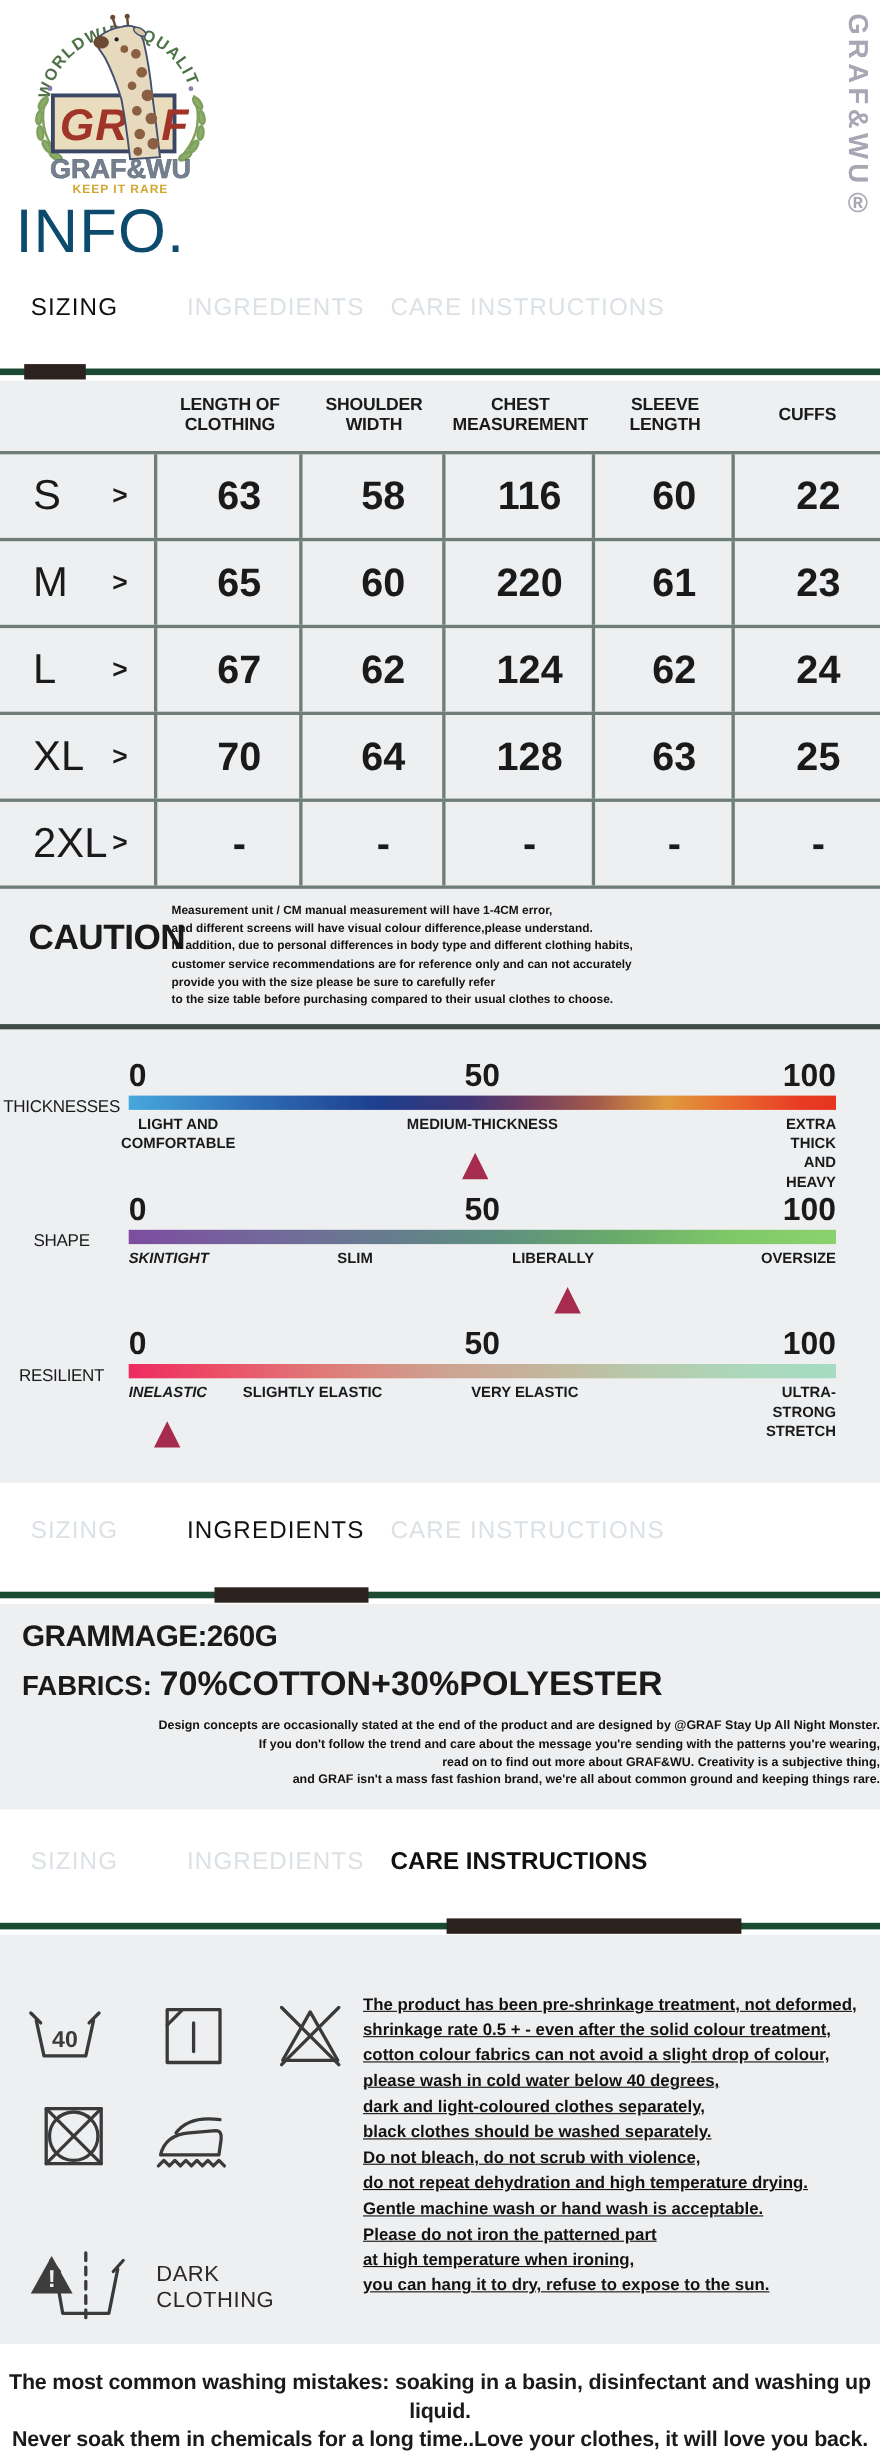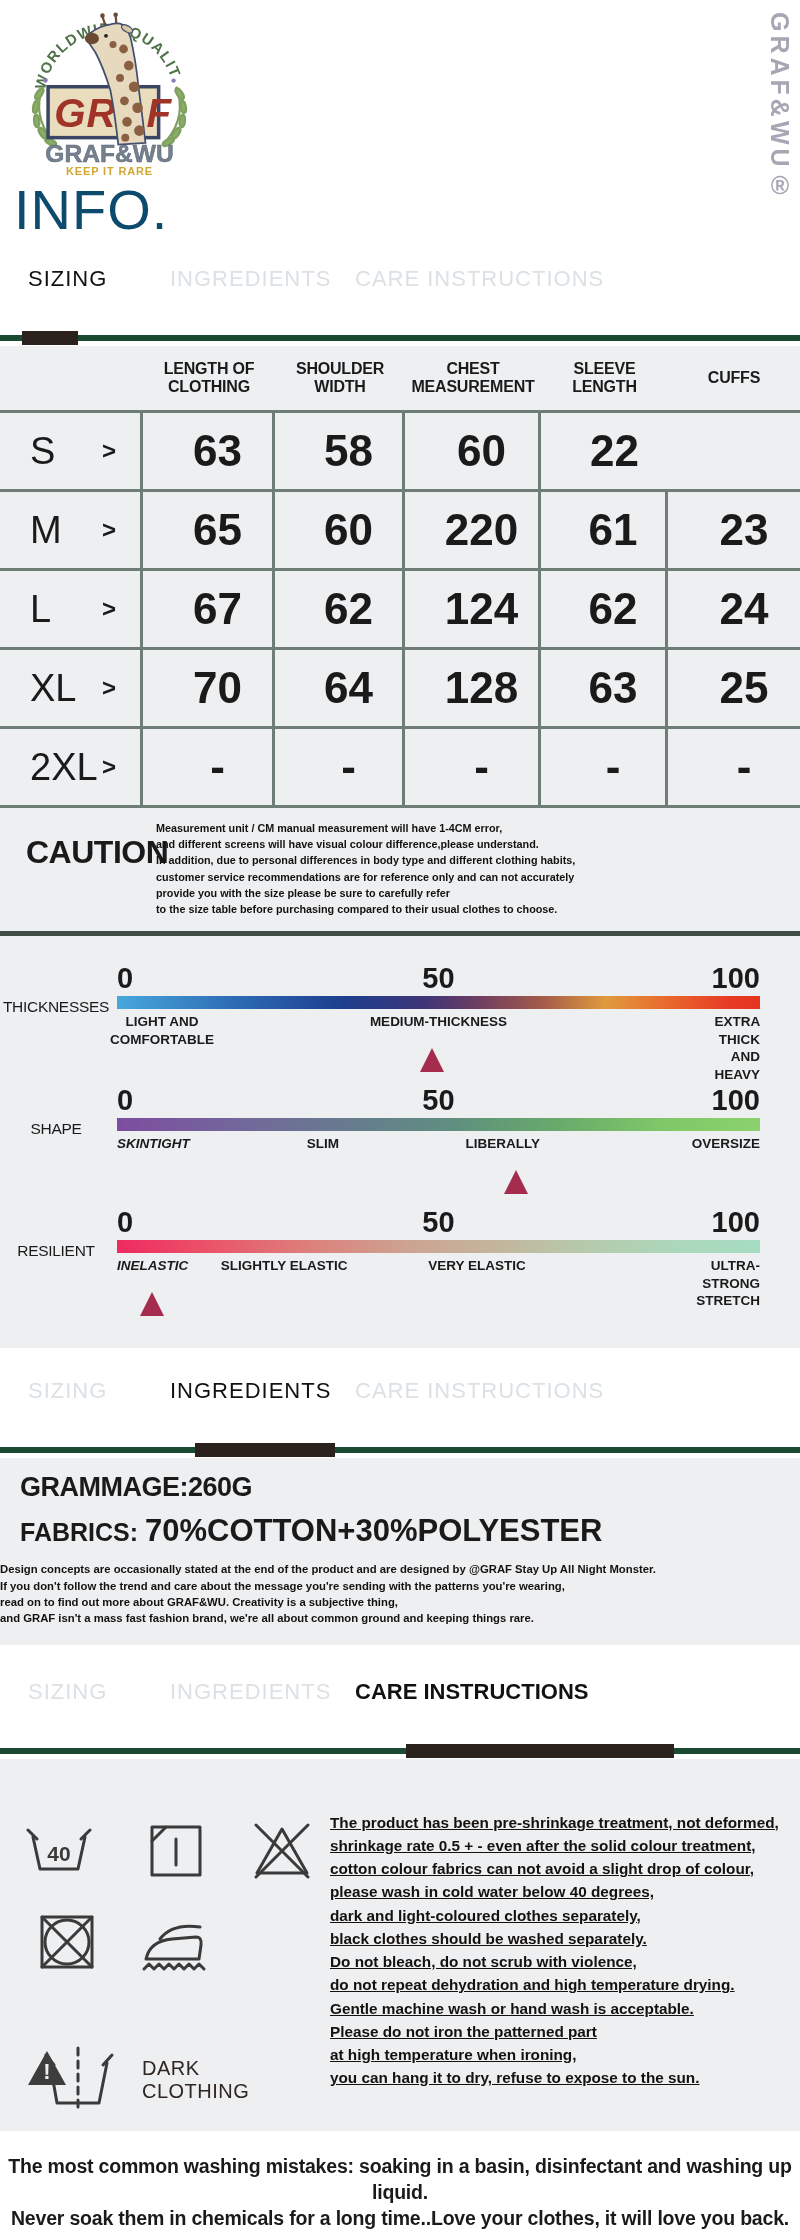--- a/index.html
+++ b/index.html
@@ -25,21 +25,21 @@
   .blk.p1{left:22px;width:56px;}
   .blk.p2{left:195px;width:140px;}
   .blk.p3{left:406px;width:268px;}
   
   .table-wrap{background:#edeff1;}
   .trow{display:grid;grid-template-columns:143px 132px 130px 136px 127px 132px;}
   .thead{height:64px;align-items:center;}
   .thead .hc{font-size:16px;font-weight:700;text-align:center;line-height:1.15;white-space:pre-line;letter-spacing:-0.2px;}
   .tbody-row{height:76px;border-top:3px solid #6e7d75;align-items:center;}
   .cell{height:100%;display:flex;align-items:center;justify-content:center;
-        border-right:3px solid #6e7d75;font-size:44px;font-weight:700;margin-left:20px;}
+        border-right:3px solid #6e7d75;font-size:36px;font-weight:700;margin-left:20px;}
   .cell.last{border-right:none;}
   .sizecell{display:flex;height:100%;align-items:center;justify-content:space-between;
             padding:0 24px 0 30px;border-right:3px solid #6e7d75;}
   .sizecell .sz{font-size:38px;font-weight:400;}
   .sizecell .gt{font-size:24px;font-weight:700;}
   
   .caution{background:#edeff1;border-top:3px solid #6e7d75;display:flex;padding:12px 0 14px;}
   .caution .cap{width:130px;padding-left:26px;font-size:32px;font-weight:800;letter-spacing:-0.5px;padding-top:14px;}
   .caution .ctext{font-size:10.8px;font-weight:700;line-height:1.5;white-space:pre-line;color:#15110e;}
   .darksep{height:5px;background:#3f4d46;}
@@ -63,21 +63,21 @@
   .desc.anchor-right{transform:translateX(-100%);text-align:right;}
   .desc.anchor-center{transform:translateX(-50%);}
   .marker{position:absolute;width:0;height:0;border-left:12px solid transparent;
           border-right:12px solid transparent;border-bottom:24px solid #a52c4c;
           transform:translateX(-50%);}
   
   .ingr{background:#edeff1;padding:14px 0 18px;}
   .ingr .l1{margin-left:20px;font-size:27px;font-weight:800;letter-spacing:-0.5px;}
   .ingr .l2{margin-left:20px;margin-top:10px;font-size:25px;font-weight:800;}
   .ingr .l2 .fab-val{font-size:31px;}
-  .ingr .note{margin-top:12px;text-align:left;font-size:11.3px;font-weight:700;
+  .ingr .note{margin-top:12px;text-align:right;font-size:11.3px;font-weight:700;
               line-height:1.45;white-space:pre-line;color:#15110e;}
   
   .care{background:#edeff1;position:relative;height:372px;}
   .cicon{position:absolute;}
   .care-text{position:absolute;left:330px;top:52px;width:460px;font-size:15.3px;
              font-weight:700;line-height:1.52;white-space:pre-line;color:#15110e;text-decoration:underline;}
   .dark-label{position:absolute;left:142px;top:298px;font-size:20px;font-weight:400;
               letter-spacing:0.5px;line-height:1.15;color:#2e2622;white-space:pre-line;}
   
   .washnote{margin-top:22px;text-align:center;font-size:19.5px;font-weight:700;
@@ -173,20 +173,21 @@
     <div class="hc">CUFFS</div>
   </div>
 
   <div class="trow tbody-row">
     <div class="sizecell">
           <span class="sz">S</span>
           <span class="gt">&gt;</span>
         </div>
     <div class="cell">63</div>
     <div class="cell">58</div>
+    <div class="cell">116</div>
     <div class="cell">60</div>
     <div class="cell last">22</div>
   </div>
   <div class="trow tbody-row">
     <div class="sizecell">
           <span class="sz">M</span>
           <span class="gt">&gt;</span>
         </div>
     <div class="cell">65</div>
     <div class="cell">60</div>

